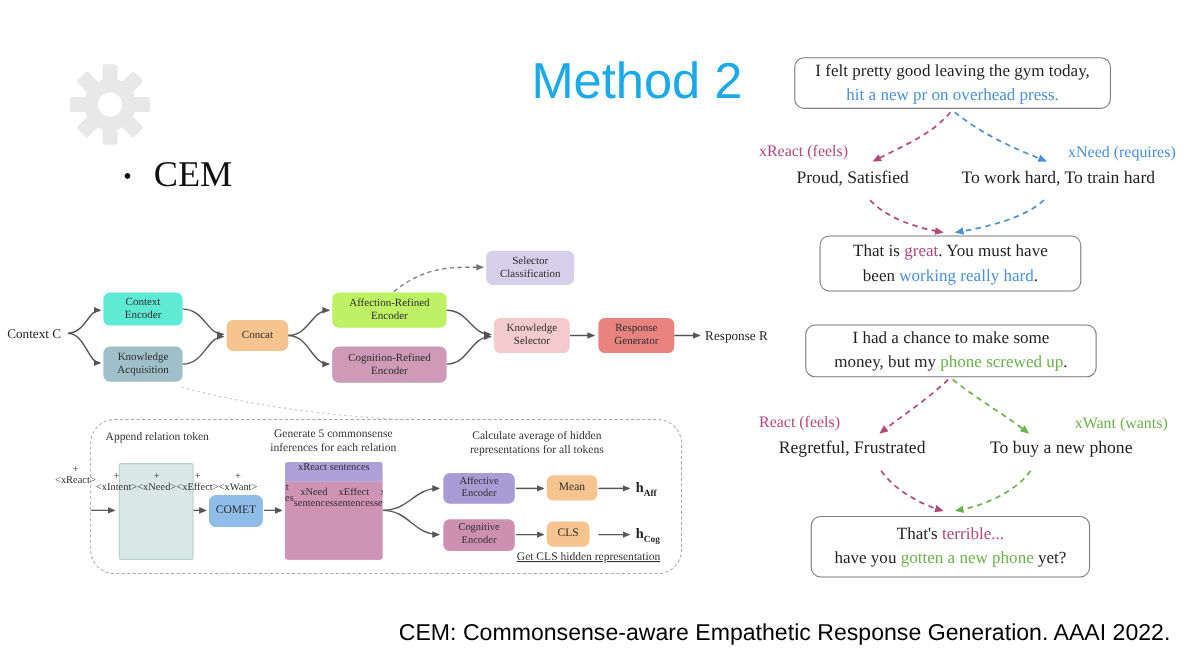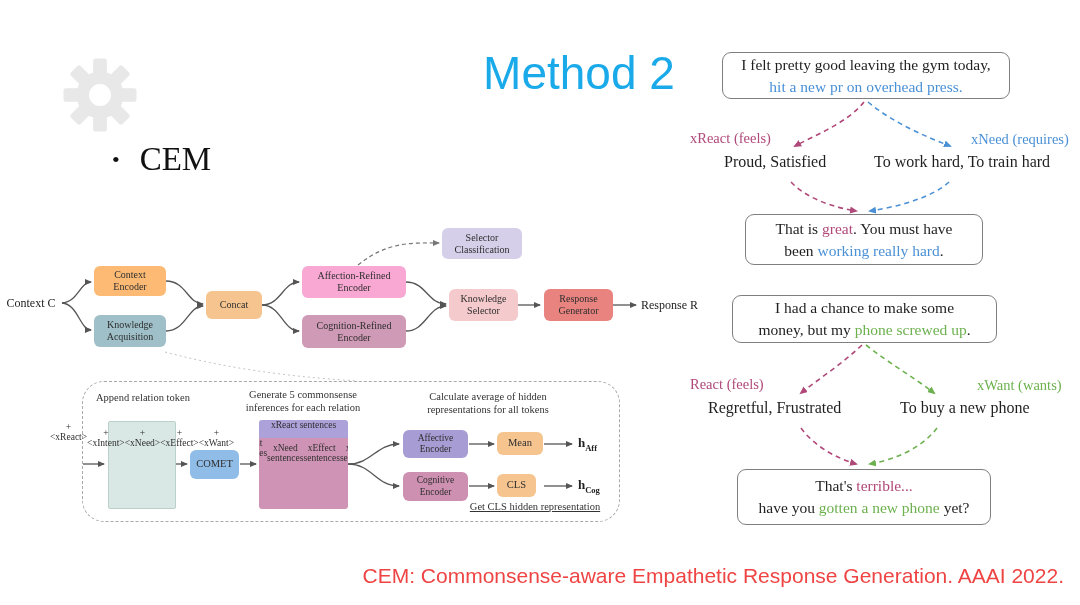--- a/index.html
+++ b/index.html
@@ -5,21 +5,21 @@
   html,body{margin:0;padding:0;background:#fff;}
   #slide{position:relative;width:1080px;height:605px;background:#ffffff;overflow:hidden;
          font-family:"Liberation Serif",serif;}
   .abs{position:absolute;}
   
   #title{top:46px;left:0;width:100%;text-align:center;font-family:"Liberation Sans",sans-serif;
          font-size:46px;color:#1baae9;letter-spacing:0px;padding-left:39px;}
   #bullet-row{left:112px;top:141px;display:flex;align-items:center;}
   #bullet-dot{font-size:22px;color:#111;margin-right:20px;}
   #bullet-text{font-size:33px;color:#111;font-family:"Liberation Serif",serif;}
-  #caption{right:16px;top:564px;font-family:"Liberation Sans",sans-serif;font-size:21px;color:#ef4444;}
+  #caption{right:16px;top:564px;font-family:"Liberation Sans",sans-serif;font-size:21px;color:#000000;}
   
   .box{display:flex;align-items:center;justify-content:center;text-align:center;
        border-radius:6px;color:#2e2e2e;font-size:10px;line-height:1.2;white-space:pre-line;}
   .io-label{font-size:12px;color:#222;}
   
   #detail-box{left:82px;top:381px;width:538px;height:141px;border:1.5px dashed #a9a9a9;border-radius:22px;box-sizing:border-box;}
   .note{font-size:10.5px;color:#333;text-align:center;white-space:pre-line;line-height:1.25;}
   .stack{display:flex;flex-direction:row;justify-content:center;text-align:center;
          font-size:9.5px;color:#2e2e2e;}
   .hvar{font-size:13px;font-weight:bold;color:#222;}
@@ -105,26 +105,26 @@
       <path d="M949,182 C932,198 896,207 870,211" stroke="#4a90d5" marker-end="url(#m-blue)"></path>
       <path d="M862,345 C842,364 820,378 801,393" stroke="#b0497a" marker-end="url(#m-pink)"></path>
       <path d="M866,345 C890,364 915,378 934,393" stroke="#6cb14e" marker-end="url(#m-green)"></path>
       <path d="M801,428 C814,446 836,458 856,464" stroke="#b0497a" marker-end="url(#m-pink)"></path>
       <path d="M937,428 C922,448 894,460 870,464" stroke="#6cb14e" marker-end="url(#m-green)"></path>
     </g>
   </svg>
 
   <div class="abs io-label" style="left:2px;top:296px;width:58px;text-align:center;">Context C</div>
 
-  <div class="abs box" style="left:94px;top:266px;width:72px;height:30px;background:#fdba74;">Context
+  <div class="abs box" style="left:94px;top:266px;width:72px;height:30px;background:#5eead4;">Context
 Encoder</div>
   <div class="abs box" style="left:94px;top:315px;width:72px;height:32px;background:#9fc0c9;">Knowledge
 Acquisition</div>
   <div class="abs box" style="left:206px;top:291px;width:56px;height:28px;background:#f5c48f;">Concat</div>
-  <div class="abs box" style="left:302px;top:266px;width:104px;height:32px;background:#f9a8d4;">Affection-Refined
+  <div class="abs box" style="left:302px;top:266px;width:104px;height:32px;background:#bef264;">Affection-Refined
 Encoder</div>
   <div class="abs box" style="left:302px;top:315px;width:104px;height:33px;background:#cf9ab6;">Cognition-Refined
 Encoder</div>
   <div class="abs box" style="left:442px;top:228px;width:80px;height:31px;background:#d6cfea;">Selector
 Classification</div>
   <div class="abs box" style="left:449px;top:289px;width:69px;height:32px;background:#f5cacc;">Knowledge
 Selector</div>
   <div class="abs box" style="left:544px;top:289px;width:69px;height:32px;background:#e8837f;">Response
 Generator</div>
 

